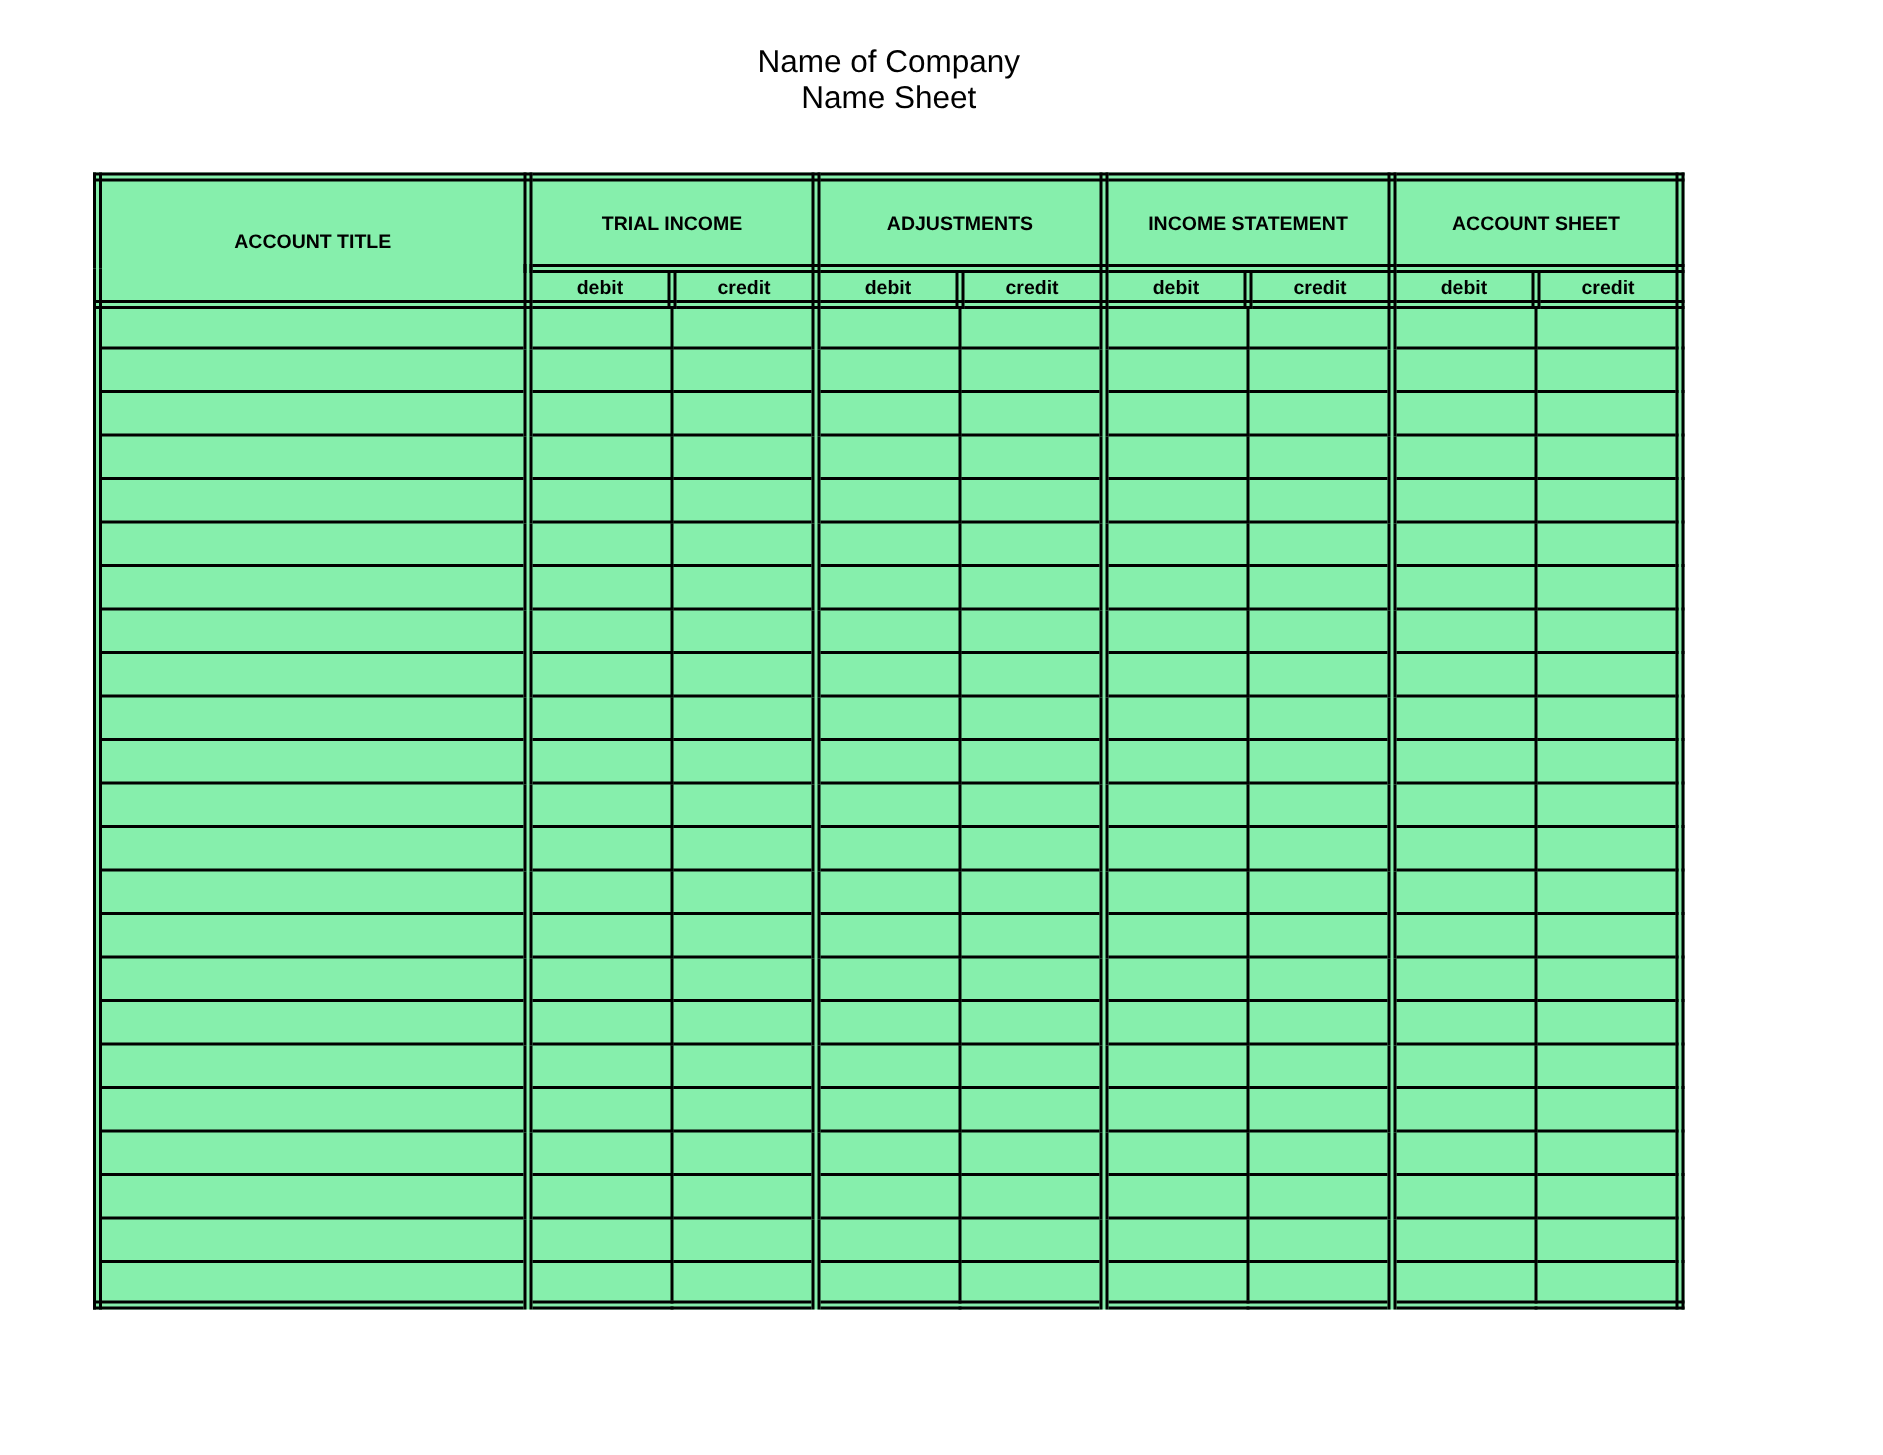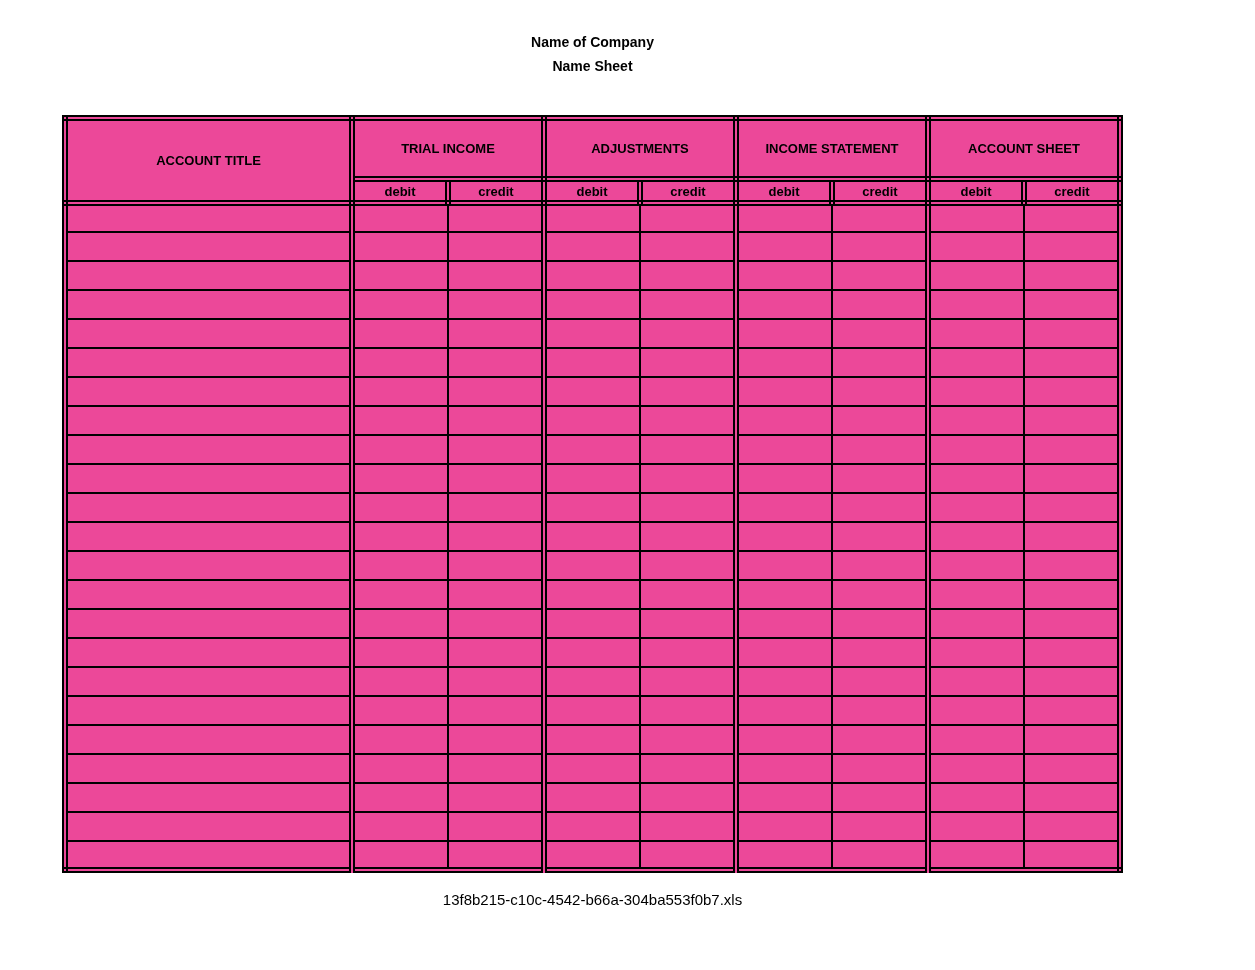--- a/index.html
+++ b/index.html
@@ -18,34 +18,34 @@
     width: 1255px;
     height: 970px;
     background: #ffffff;
   }
   .titles {
     position: absolute;
     left: 62px;
     top: 30px;
     width: 1061px;
     text-align: center;
-    font-size: 14px;
-    font-weight: 700;
+    font-size: 21px;
+    font-weight: 400;
     line-height: 24px;
     white-space: nowrap;
   }
   table.worksheet {
     position: absolute;
     left: 62px;
     top: 115px;
     width: 1061px;
     border-collapse: collapse;
     table-layout: fixed;
     border: 6px double #000000;
-    background: #ec4899;
+    background: #86efac;
   }
   th, td {
     border: 2px solid #000000;
     padding: 0;
     text-align: center;
     vertical-align: middle;
     font-size: 13px;
     overflow: hidden;
   }
   thead th {
@@ -358,15 +358,14 @@
           <td class="gs"></td>
           <td></td>
           <td class="gs"></td>
           <td></td>
           <td class="gs"></td>
           <td></td>
         </tr>
       </tbody>
   </table>
 
-  <div class="filename">13f8b215-c10c-4542-b66a-304ba553f0b7.xls</div>
 
 </div>
 
 </body></html>

